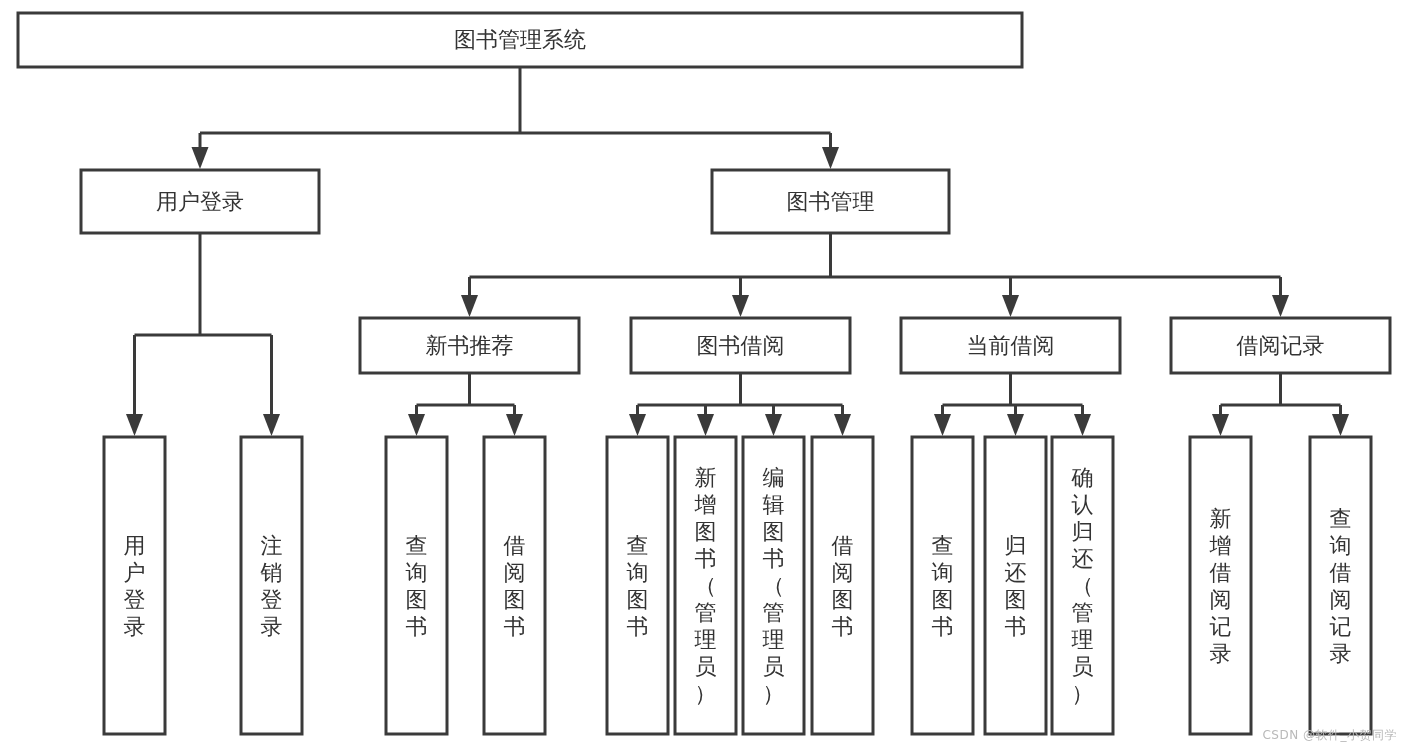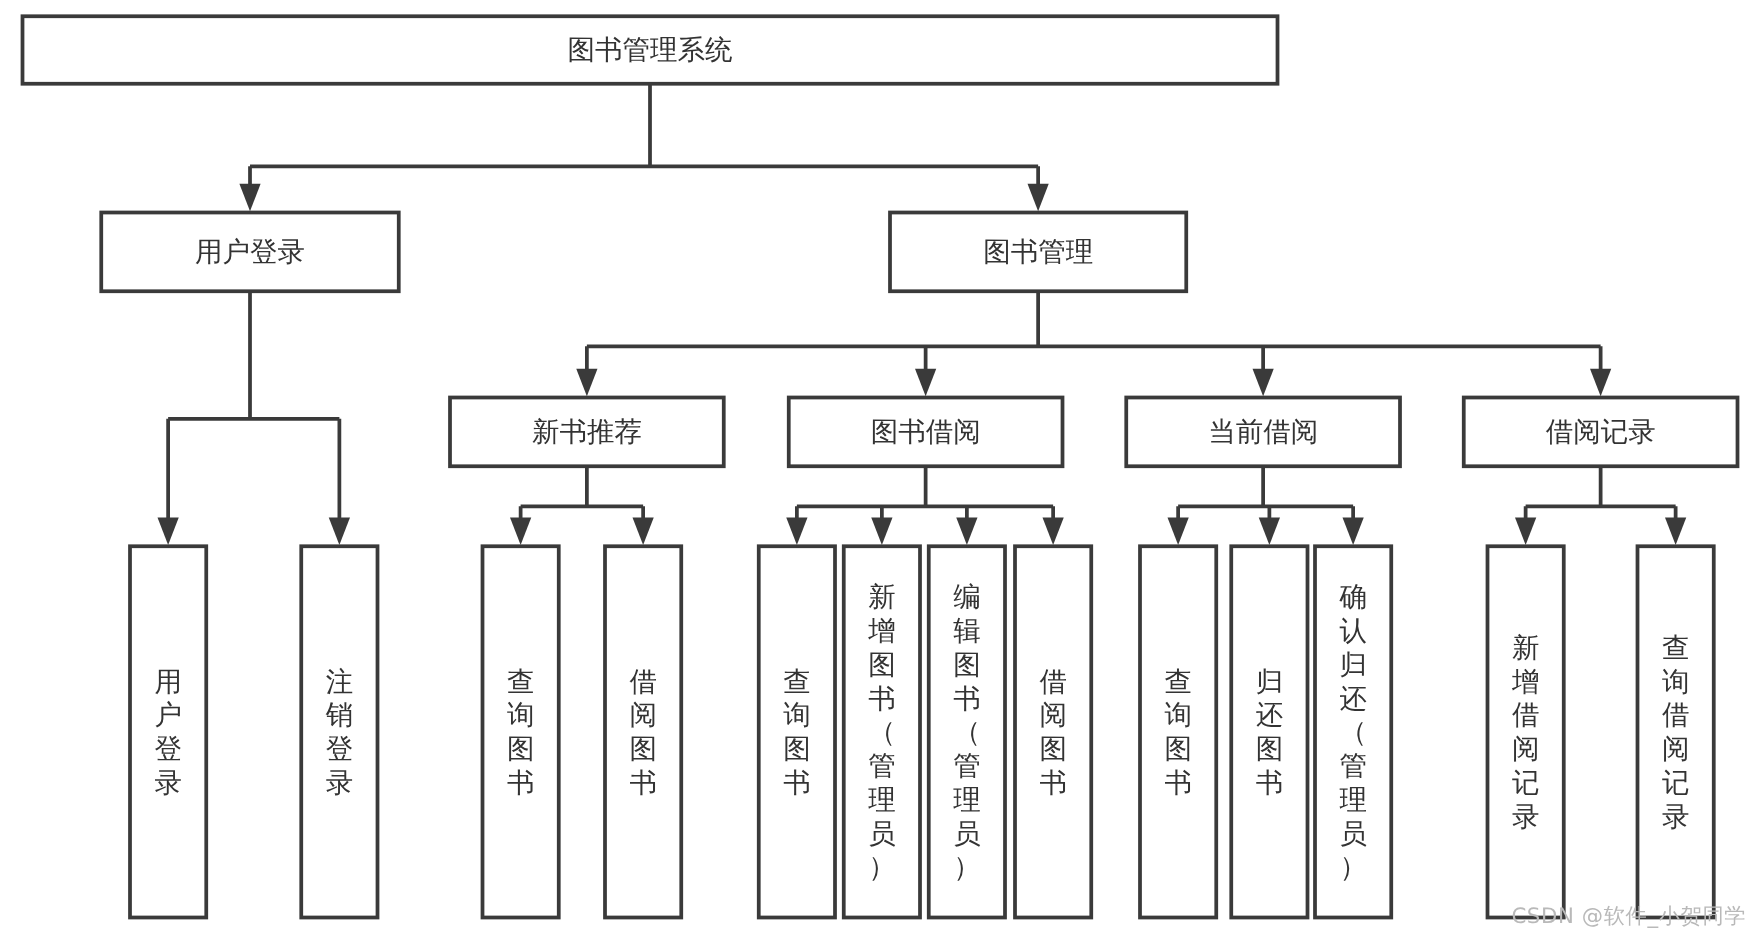--- a/index.html
+++ b/index.html
@@ -52,21 +52,21 @@
     fill: #333333;
     font-size: 22px;
     font-family: "DejaVu Sans", "Liberation Sans", sans-serif;
     text-anchor: middle;
   }
   .watermark {
     position: absolute;
     right: 8px;
     bottom: 3px;
     color: #b9b9b9;
-    font-size: 17px;
+    font-size: 12px;
     font-family: "DejaVu Sans", "Liberation Sans", sans-serif;
     letter-spacing: 0.5px;
     white-space: nowrap;
     pointer-events: none;
   }
 </style>
 </head>
 <body>
 
 <div id="diagram-root">

